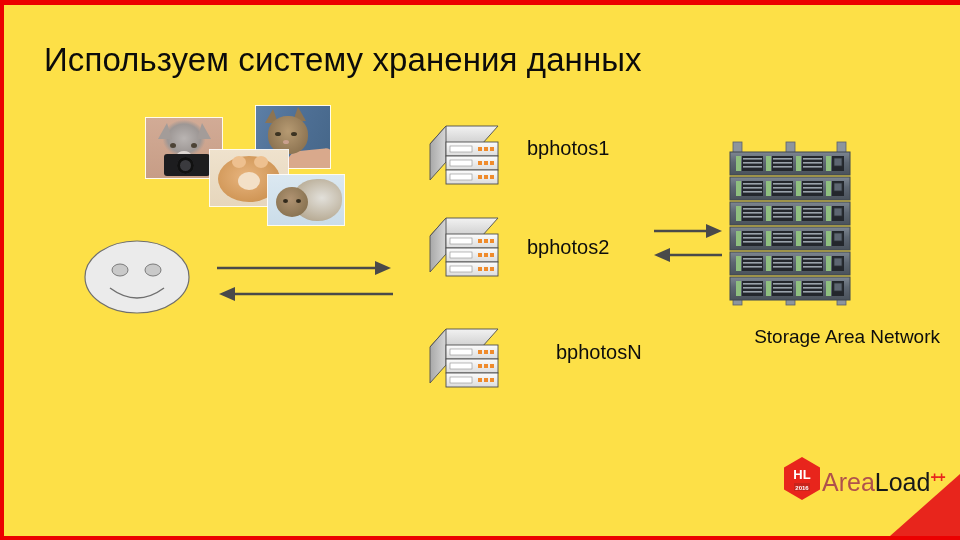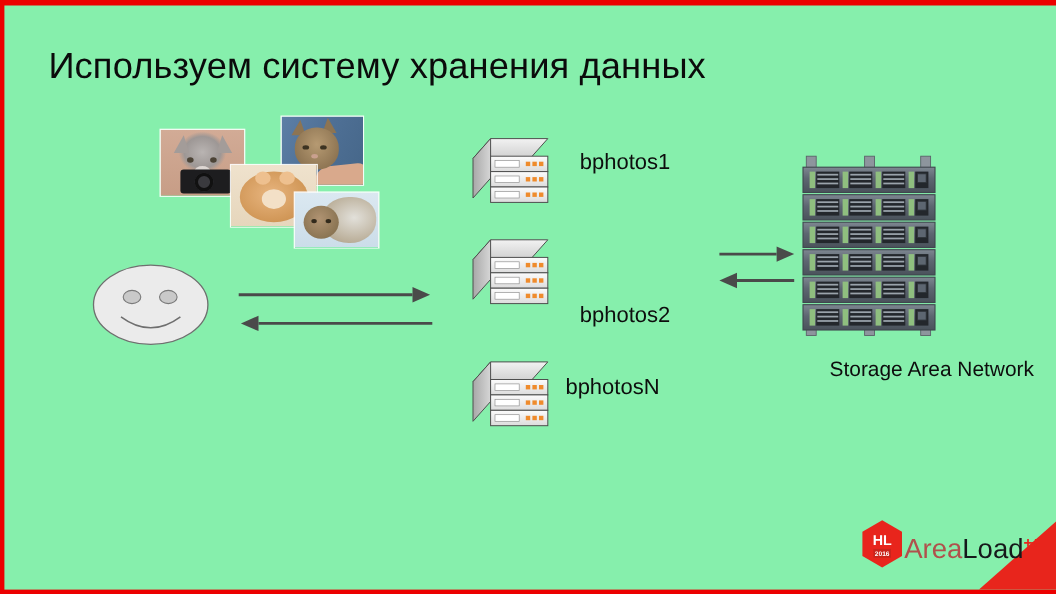--- a/index.html
+++ b/index.html
@@ -4,21 +4,21 @@
 <style>
   html, body {
     margin: 0;
     padding: 0;
     background: #ffffff;
   }
   #slide {
     position: relative;
     width: 960px;
     height: 540px;
-    background: #86efac;
+    background: #fde047;
     overflow: hidden;
     font-family: "Liberation Sans", sans-serif;
   }
 
   
   .edge-top {
     position: absolute; left: 0; top: 0; width: 960px; height: 5px;
     background: #ec0000;
   }
   .edge-left {
@@ -195,21 +195,21 @@
     text-align: right;
     font-size: 19px;
     line-height: 27px;
     color: #0d0d0d;
   }
 
   
   .arrows { position: absolute; }
 
   
-  .logo { position: absolute; left: 782px; top: 472px; }
+  .logo { position: absolute; left: 782px; top: 456px; }
   .logo-text {
     position: absolute; left: 40px; top: 6px;
     font-size: 25px; line-height: 30px; white-space: nowrap;
   }
   .logo-high { color: #b0514c; font-weight: 400; }
   .logo-load { color: #16181a; font-weight: 400; }
   .logo-plus {
     color: #e8251c; font-size: 14px; font-weight: 700;
     vertical-align: super; letter-spacing: -1px;
   }
@@ -373,21 +373,21 @@
           <rect x="62" y="23" width="4" height="4"></rect>
         <rect x="50" y="37" width="4" height="4"></rect>
           <rect x="56" y="37" width="4" height="4"></rect>
           <rect x="62" y="37" width="4" height="4"></rect>
         <rect x="50" y="51" width="4" height="4"></rect>
           <rect x="56" y="51" width="4" height="4"></rect>
           <rect x="62" y="51" width="4" height="4"></rect>
       </g>
     </svg>
   </div>
-  <div class="server-label" style="left:527px; top:236px;margin-top:40px;">bphotos2</div>
+  <div class="server-label" style="left:527px; top:236px;">bphotos2</div>
 
   <div class="server" style="left:428px; top:327px;">
     <svg width="72" height="66" viewBox="0 0 72 66">
       <g stroke="#4d4d4d" stroke-width="0.9">
         <polygon points="2,20 18,2 70,2 54,20" fill="url(#topface)"></polygon>
         <polygon points="2,20 2,56 18,38 18,2" fill="url(#sidefaceA)"></polygon>
         <rect x="18" y="18" width="52" height="14" fill="url(#frontface)"></rect>
         <rect x="18" y="32" width="52" height="14" fill="url(#frontface)"></rect>
         <rect x="18" y="46" width="52" height="14" fill="url(#frontface)"></rect>
       </g>
@@ -402,21 +402,21 @@
           <rect x="62" y="23" width="4" height="4"></rect>
         <rect x="50" y="37" width="4" height="4"></rect>
           <rect x="56" y="37" width="4" height="4"></rect>
           <rect x="62" y="37" width="4" height="4"></rect>
         <rect x="50" y="51" width="4" height="4"></rect>
           <rect x="56" y="51" width="4" height="4"></rect>
           <rect x="62" y="51" width="4" height="4"></rect>
       </g>
     </svg>
   </div>
-  <div class="server-label" style="left:514px; top:341px;">bphotosN</div>
+  <div class="server-label" style="left:556px; top:341px;">bphotosN</div>
 
   <div class="san">
     <svg width="134" height="168" viewBox="0 0 134 168">
       <defs>
         <linearGradient id="unitg" x1="0" y1="0" x2="0" y2="1">
           <stop offset="0%" stop-color="#7e8791"></stop>
           <stop offset="45%" stop-color="#5d6671"></stop>
           <stop offset="100%" stop-color="#4a525b"></stop>
         </linearGradient>
       </defs>

